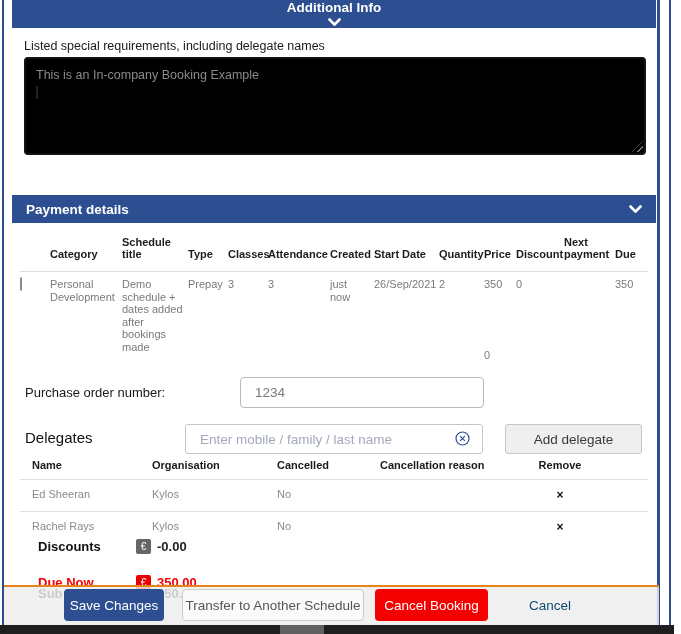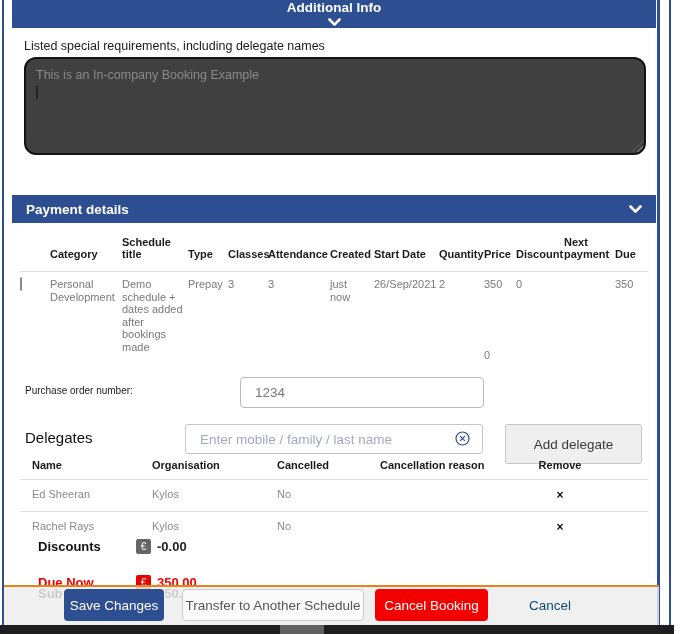--- a/index.html
+++ b/index.html
@@ -20,21 +20,21 @@
     color:#fff; display:flex; align-items:center; justify-content:space-between;
     padding:0 14px; font-size:13.5px; font-weight:bold; cursor:pointer;
   }
   .hdr-info { top:0;flex-direction:column; }
   .hdr-pay { top:195px; }
 
   
   .req-label { position:absolute; left:24px; top:39px; font-size:12.5px; color:#1a1a1a; }
   .fake-textarea {
     position:absolute; left:24px; top:57px; width:622px; height:98px;
-    border:2px solid #141414; border-radius:12px; background:#404040;
+    border:2px solid #141414; border-radius:4px; background:#000000;
     padding:9px 10px; font-size:12.5px; color:#8a8a8a; line-height:15px;
   }
   .caret { display:inline-block; width:1.5px; height:13px; background:#222; margin-top:3px; }
   .resize-grip {
     position:absolute; right:1px; bottom:1px; width:11px; height:11px;
     background:repeating-linear-gradient(-45deg, transparent 0 3px, #777 3px 4.5px);
     clip-path:polygon(100% 0, 100% 100%, 0 100%);
   }
 
   
@@ -43,38 +43,38 @@
   .pt-row  { display:flex; color:#7a7a7a; margin-top:13px; line-height:12.5px; }
   .c-cb{width:38px;} .c-cat{width:72px;} .c-sch{width:66px; padding-right:4px;}
   .c-typ{width:40px;} .c-cls{width:40px;} .c-att{width:62px;}
   .c-cre{width:44px; padding-right:18px;} .c-sta{width:65px;} .c-qty{width:45px;}
   .c-pri{width:32px;} .c-dis{width:48px;} .c-nxt{width:51px; padding-right:6px;} .c-due{width:30px;}
   .pt-divider { position:absolute; left:20px; top:271px; width:628px; height:1px; background:#ddd; }
   .checkbox { width:13px; height:13px; border:1px solid #8a8a8a; border-radius:2px; background:#fff; margin-left:8px; cursor:pointer; }
   .pt-zero { position:absolute; left:484px; top:349px; font-size:11px; color:#7a7a7a; }
 
   
-  .po-label { position:absolute; left:25px; top:385px; font-size:10px; color:#1a1a1a; }
+  .po-label { position:absolute; left:25px; top:385px; font-size:13px; color:#1a1a1a; }
   .po-input {
     position:absolute; left:240px; top:377px; width:244px; height:31px;
     border:1px solid #b9b9b9; border-radius:4px; padding-left:14px;
     font-family:"Liberation Sans", sans-serif; font-size:13.5px; color:#7a7a7a; outline:none; background:#fff;
   }
 
   
   .del-label { position:absolute; left:25px; top:429px; font-size:15px; color:#111; }
   .del-search-wrap { position:absolute; left:185px; top:424px; width:298px; height:30px;text-decoration:underline; }
   .del-search {
     width:100%; height:100%; border:1px solid #c6c6c6; border-radius:3px; padding:0 34px 0 14px;
     font-family:"Liberation Sans", sans-serif; font-size:13.5px; color:#555; outline:none; background:#fff;
   }
   .del-search::placeholder { color:#a3aabb; opacity:1; }
   .clear-icon { position:absolute; right:13px; top:7px; width:15px; height:15px; cursor:pointer; }
   .add-del-btn {
-    position:absolute; left:505px; top:424px; width:137px; height:40px;
+    position:absolute; left:505px; top:424px; width:137px; height:30px;
     background:#efefef; border:1px solid #c6c6c6; border-radius:3px;
     font-family:"Liberation Sans", sans-serif; font-size:13.5px; color:#3a3a3a; cursor:pointer;
   }
   .del-table { position:absolute; left:12px; top:459px; width:644px; font-size:11px; }
   .dt-head { display:flex; font-weight:bold; color:#1a1a1a; padding-bottom:8px; }
   .dt-row { display:flex; color:#8a8a8a; padding:8px 0 9px 0; }
   .dt-div { height:1px; background:#e0e0e0; margin:0 8px; }
   .d1{width:140px; padding-left:20px;} .d2{width:125px;} .d3{width:103px;} .d4{width:140px;} .d5{width:80px; text-align:center;}
   .remove-x { font-weight:bold; color:#111; font-size:12px; cursor:pointer; }
 

